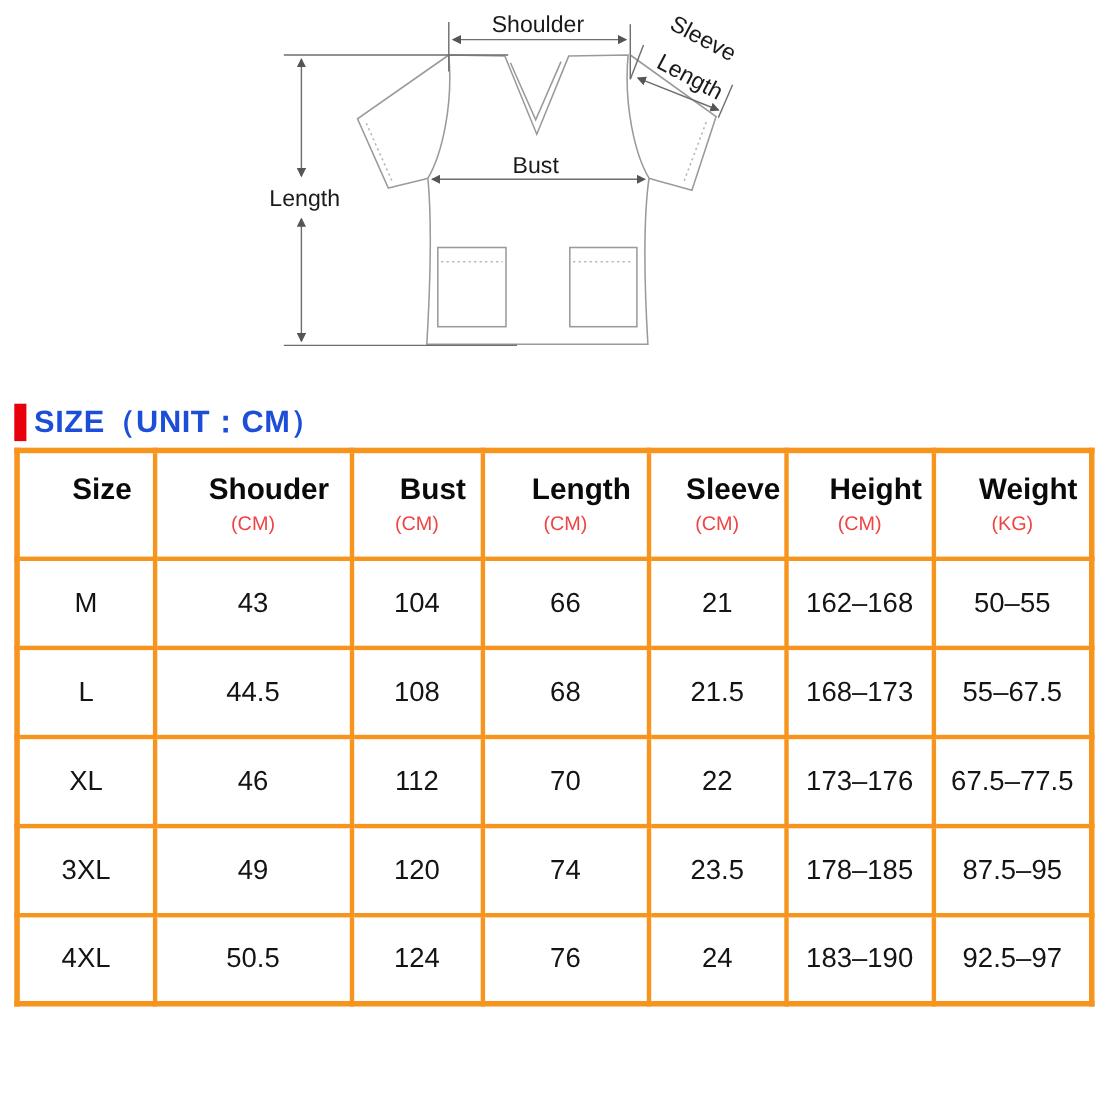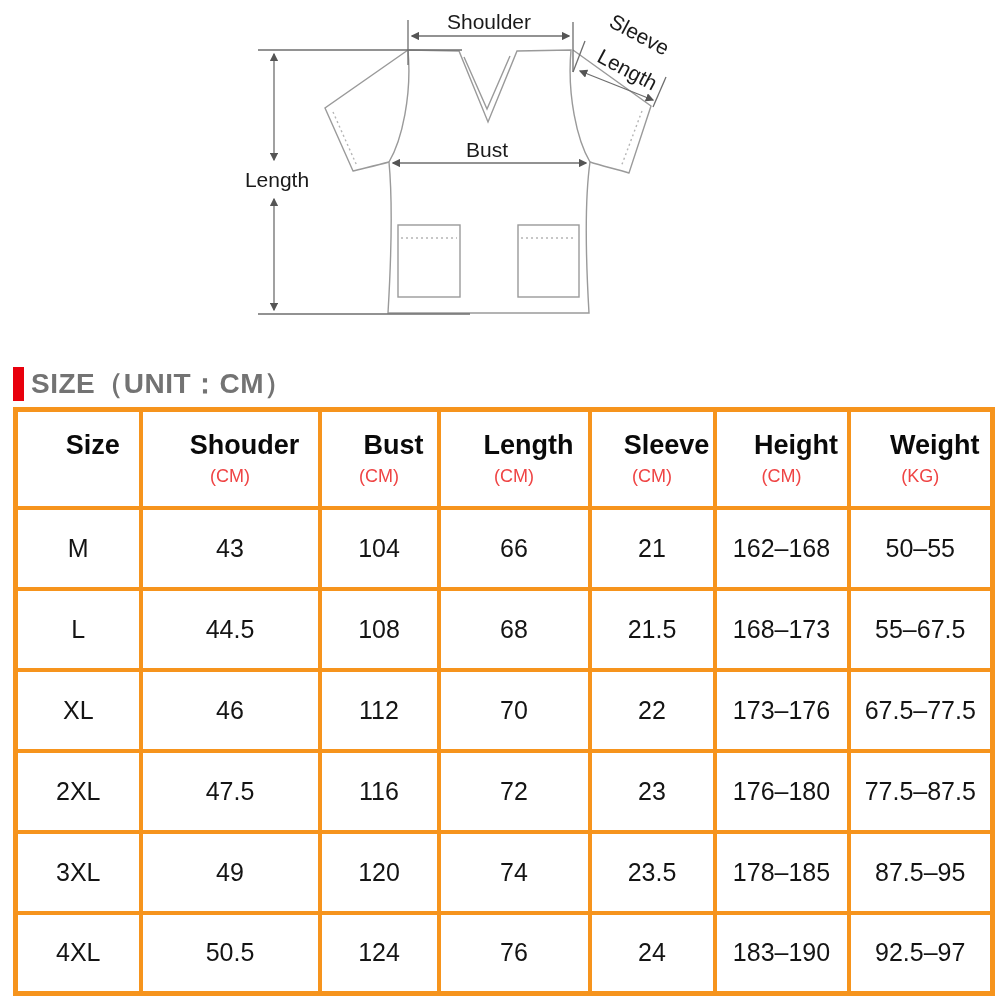--- a/index.html
+++ b/index.html
@@ -23,21 +23,21 @@
   .diagram svg{display:block;width:1000px;height:355px;}
   .dim-label{font-size:21px;fill:#1a1a1a;}
   .section-title{
     position:absolute;left:13px;top:366px;
     display:flex;align-items:center;gap:7px;height:36px;
   }
   .red-bar{
     width:11px;height:34px;background:var(--red);flex:0 0 auto;
   }
   .title-text{
-    font-size:28px;font-weight:bold;color:#737373;letter-spacing:.5px;
+    font-size:28px;font-weight:bold;color:#1d4ed8;letter-spacing:.5px;
     white-space:nowrap;line-height:36px;
   }
   .table-wrap{
     position:absolute;left:13px;top:407px;width:977px;
   }
   table.size-table{
     border-collapse:collapse;table-layout:fixed;width:977px;
     background:#fff;
   }
   table.size-table, table.size-table th, table.size-table td{
@@ -189,29 +189,20 @@
         <tr>
           <td>XL</td>
           <td>46</td>
           <td>112</td>
           <td>70</td>
           <td>22</td>
           <td>173–176</td>
           <td>67.5–77.5</td>
         </tr>
         <tr>
-          <td>2XL</td>
-          <td>47.5</td>
-          <td>116</td>
-          <td>72</td>
-          <td>23</td>
-          <td>176–180</td>
-          <td>77.5–87.5</td>
-        </tr>
-        <tr>
           <td>3XL</td>
           <td>49</td>
           <td>120</td>
           <td>74</td>
           <td>23.5</td>
           <td>178–185</td>
           <td>87.5–95</td>
         </tr>
         <tr>
           <td>4XL</td>

